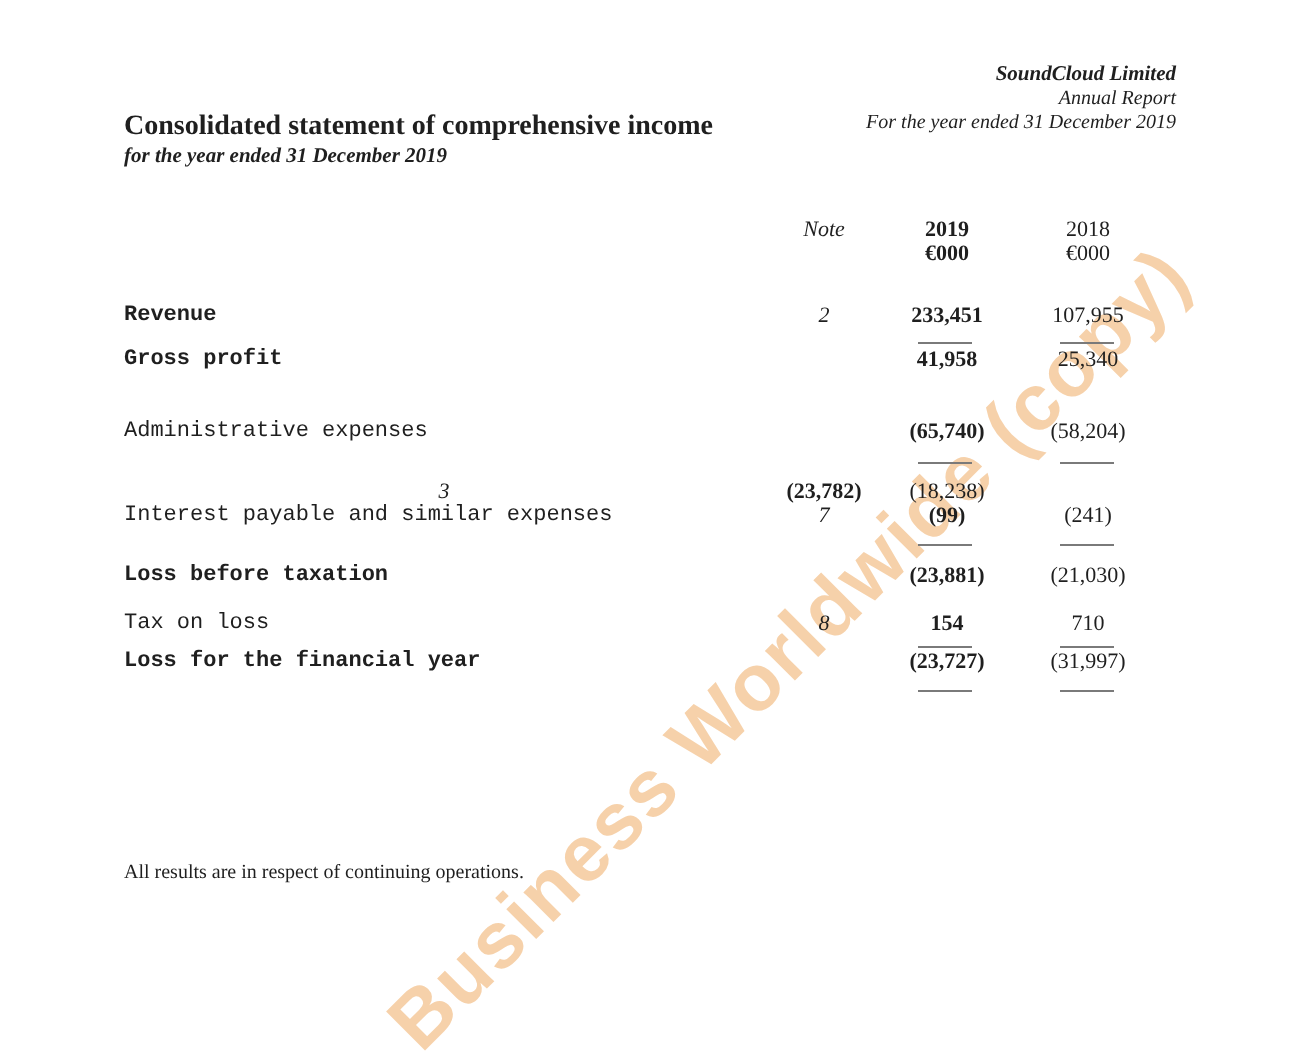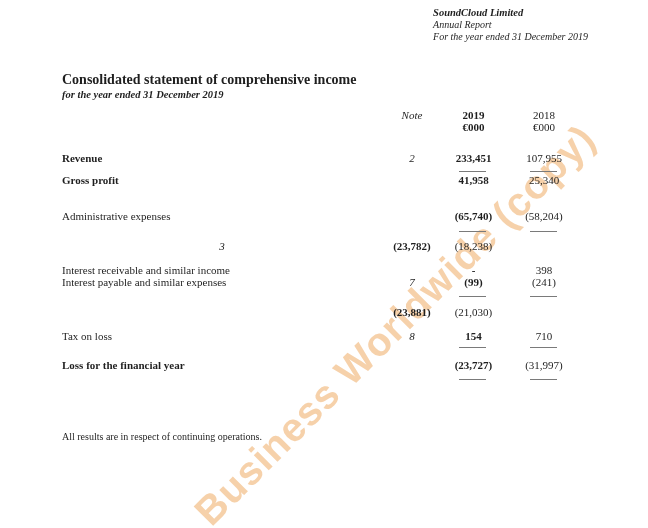--- a/index.html
+++ b/index.html
@@ -21,34 +21,34 @@
     font-weight:bold;
     font-size:40px;
     letter-spacing:1px;
     color:rgba(236,152,66,0.45);
     z-index:0;
     user-select:none;
   }
   .content { position:relative; z-index:1; }
   
   .page-header {
-    position:absolute; top:7px; right:60px;
-    font-size:10px; line-height:12px;
+    position:absolute; top:32px; right:60px;
+    text-align:right; font-size:10px; line-height:12px;
   }
   .page-header .company { font-weight:bold; font-style:italic; font-size:10.5px; }
   .page-header .line { font-style:italic; }
   
-  .title-block { position:absolute; left:62px; top:72px; }
+  .title-block { position:absolute; left:62px; top:56px; }
   .title { font-size:14px; font-weight:bold; line-height:16px; }
   .subtitle { font-size:10.5px; font-weight:bold; font-style:italic; line-height:13px; }
   
   .table { position:absolute; left:62px; top:109px; width:521px; font-size:11px; }
   .trow { display:grid; grid-template-columns:320px 60px 63px 78px; line-height:12px; }
   .c { display:block; }
-  .label { text-align:left; }
+  .label { text-align:left;font-family:Liberation Mono, monospace; }
   .note { text-align:center; font-style:italic; }
   .val { text-align:center; }
   .bold { font-weight:bold; }
   .hdr-note { text-align:center; font-style:italic; }
   .sep { height:2px; }
   .rule {
     display:inline-block; width:27px; height:0;
     border-top:1px solid #7a7a7a; vertical-align:top; margin-right:2px;
   }
   
@@ -122,60 +122,55 @@
         <span class="c val"><span class="rule"></span></span>
         <span class="c val"><span class="rule"></span></span>
       </div>
 
       <div class="trow" style="margin-top:7px">
         <span class="c note">3</span>
         <span class="c val bold">(23,782)</span>
         <span class="c val">(18,238)</span>
       </div>
 
-      <div class="trow" style="margin-top:12px">
-        <span class="c label">Interest receivable and similar income</span>
-        <span class="c note"></span>
-        <span class="c val bold">-</span>
-        <span class="c val">398</span>
-      </div>
 
       <div class="trow">
         <span class="c label">Interest payable and similar expenses</span>
         <span class="c note">7</span>
         <span class="c val bold">(99)</span>
         <span class="c val">(241)</span>
       </div>
       <div class="trow sep" style="margin-top:8px">
         <span class="c"></span>
         <span class="c"></span>
         <span class="c val"><span class="rule"></span></span>
         <span class="c val"><span class="rule"></span></span>
       </div>
 
       <div class="trow" style="margin-top:8px">
+        <span class="c label bold">Loss before taxation</span>
         <span class="c note"></span>
         <span class="c val bold">(23,881)</span>
         <span class="c val">(21,030)</span>
       </div>
 
       <div class="trow" style="margin-top:12px">
         <span class="c label">Tax on loss</span>
         <span class="c note">8</span>
         <span class="c val bold">154</span>
         <span class="c val">710</span>
       </div>
       <div class="trow sep" style="margin-top:5px">
         <span class="c"></span>
         <span class="c"></span>
         <span class="c val"><span class="rule"></span></span>
         <span class="c val"><span class="rule"></span></span>
       </div>
 
-      <div class="trow" style="margin-top:10px">
+      <div class="trow" style="">
         <span class="c label bold">Loss for the financial year</span>
         <span class="c note"></span>
         <span class="c val bold">(23,727)</span>
         <span class="c val">(31,997)</span>
       </div>
       <div class="trow sep" style="margin-top:8px">
         <span class="c"></span>
         <span class="c"></span>
         <span class="c val"><span class="rule"></span></span>
         <span class="c val"><span class="rule"></span></span>

